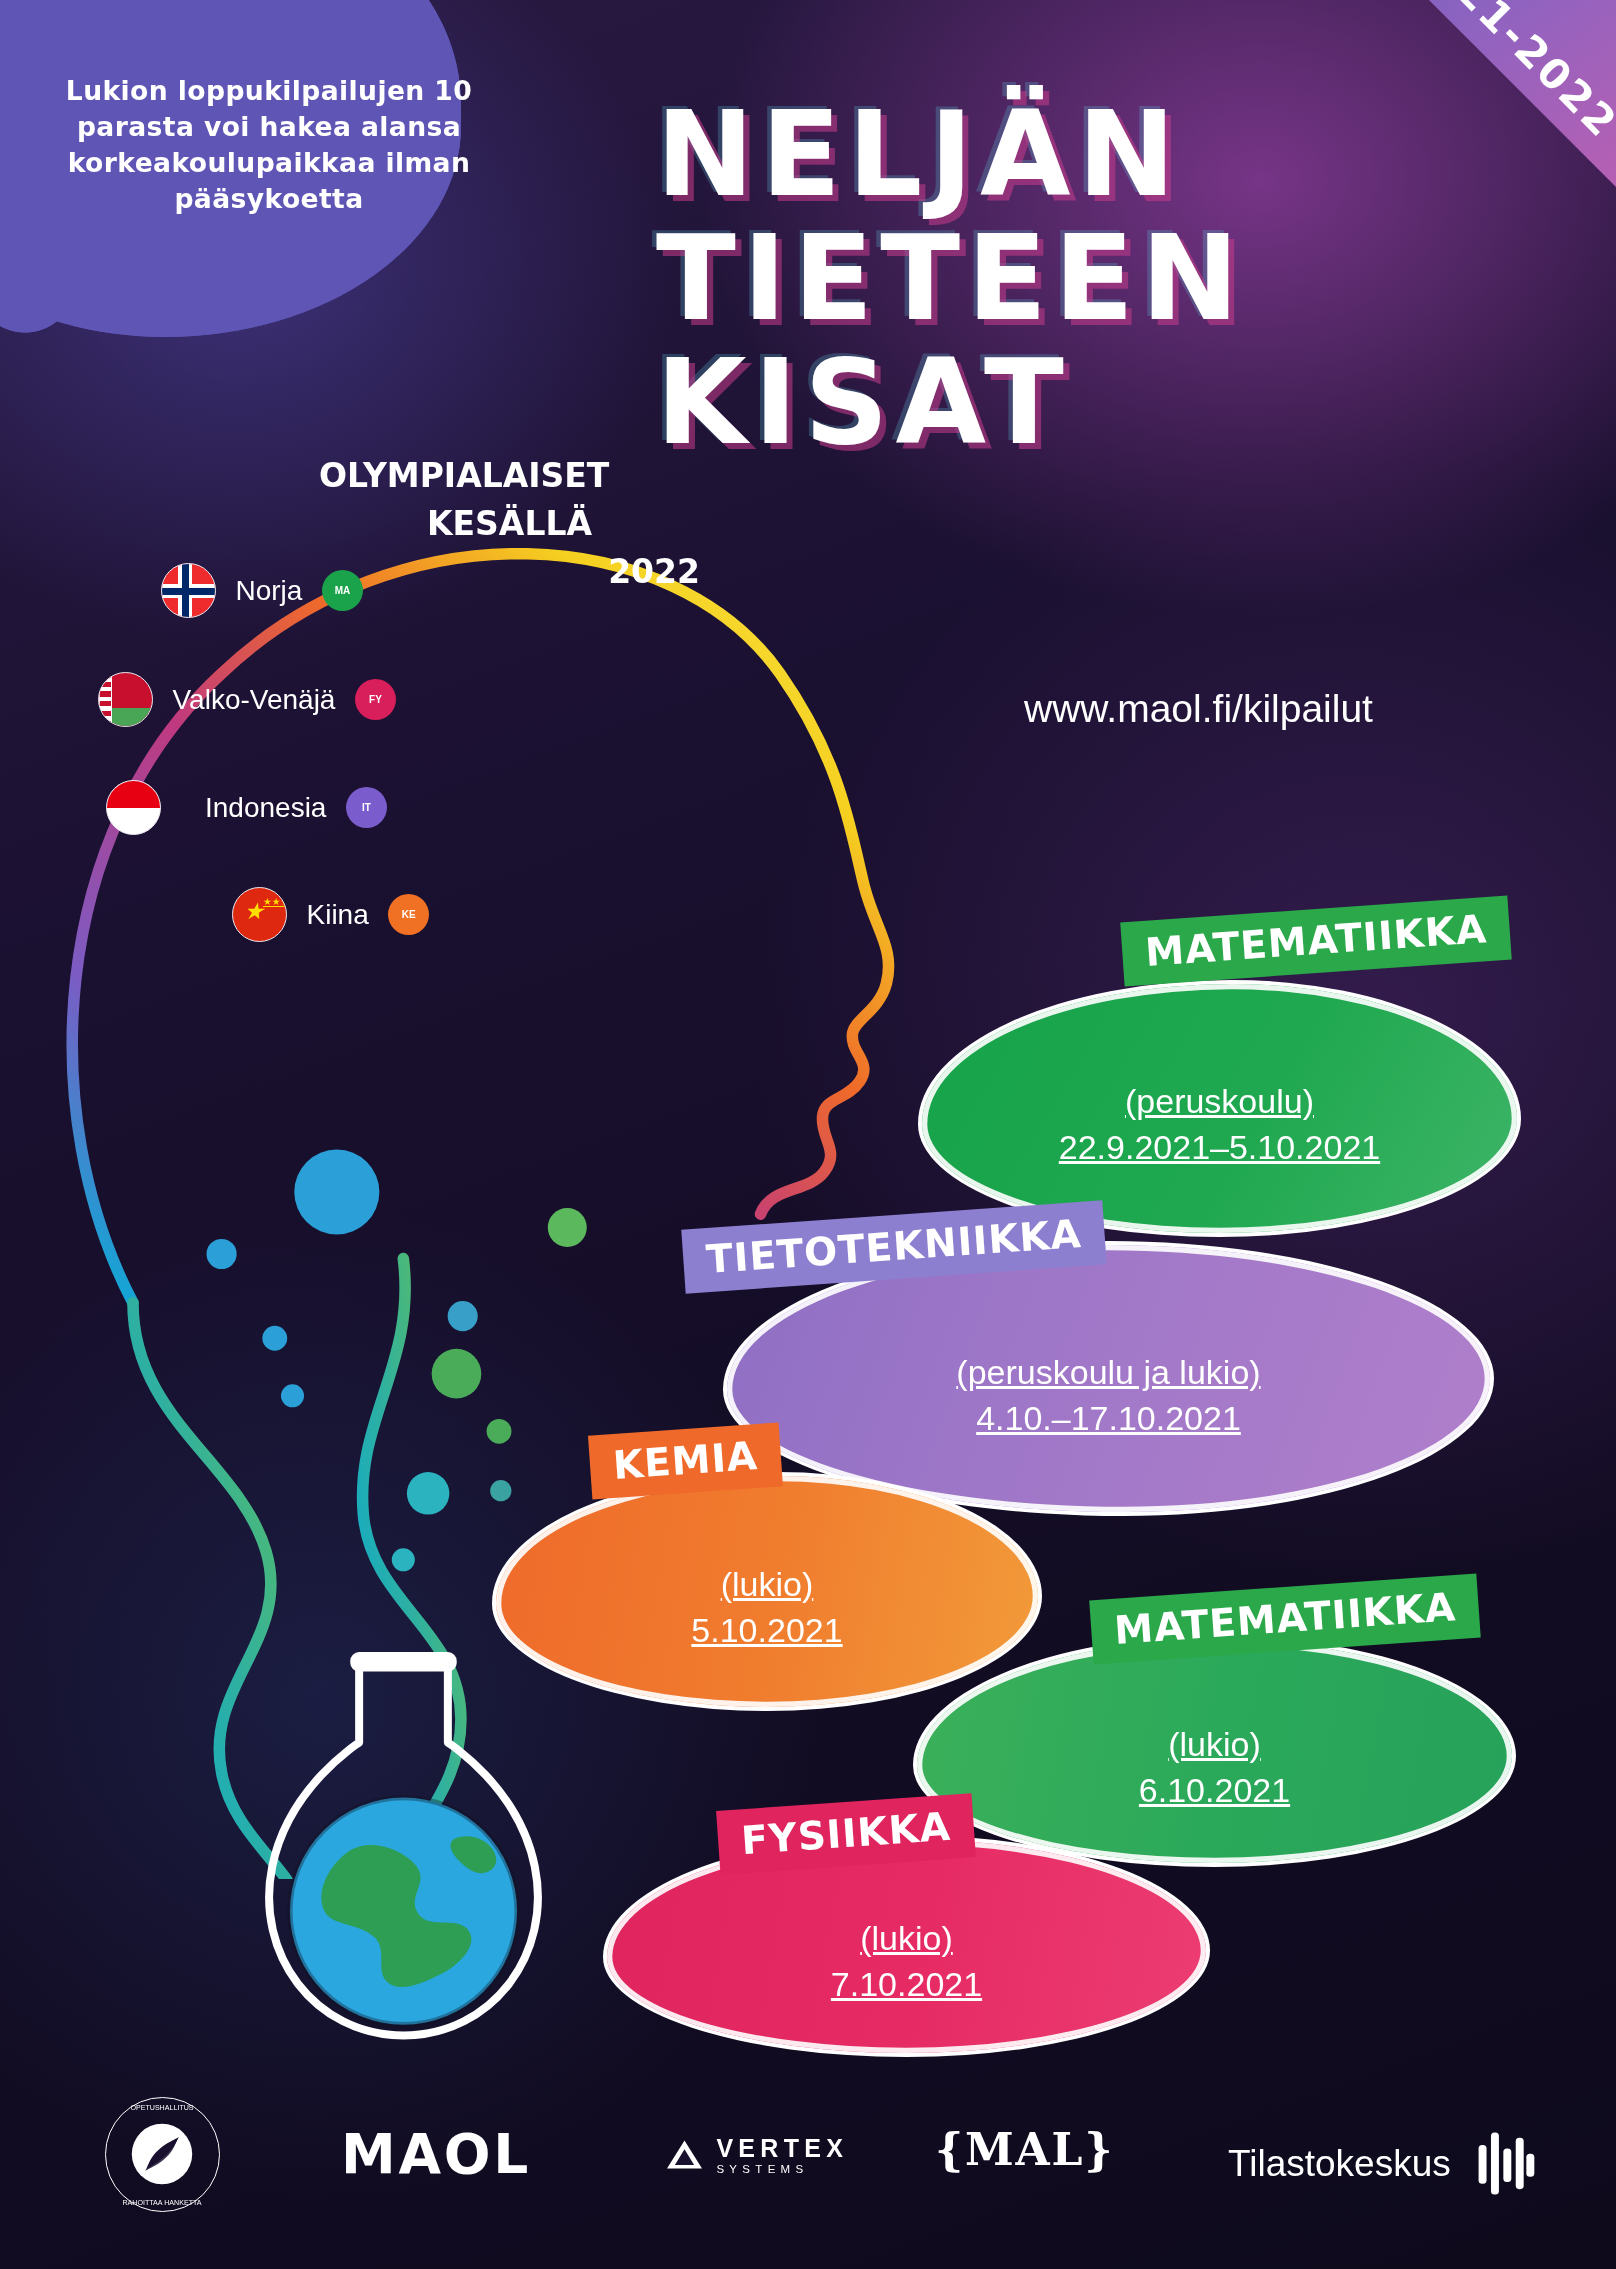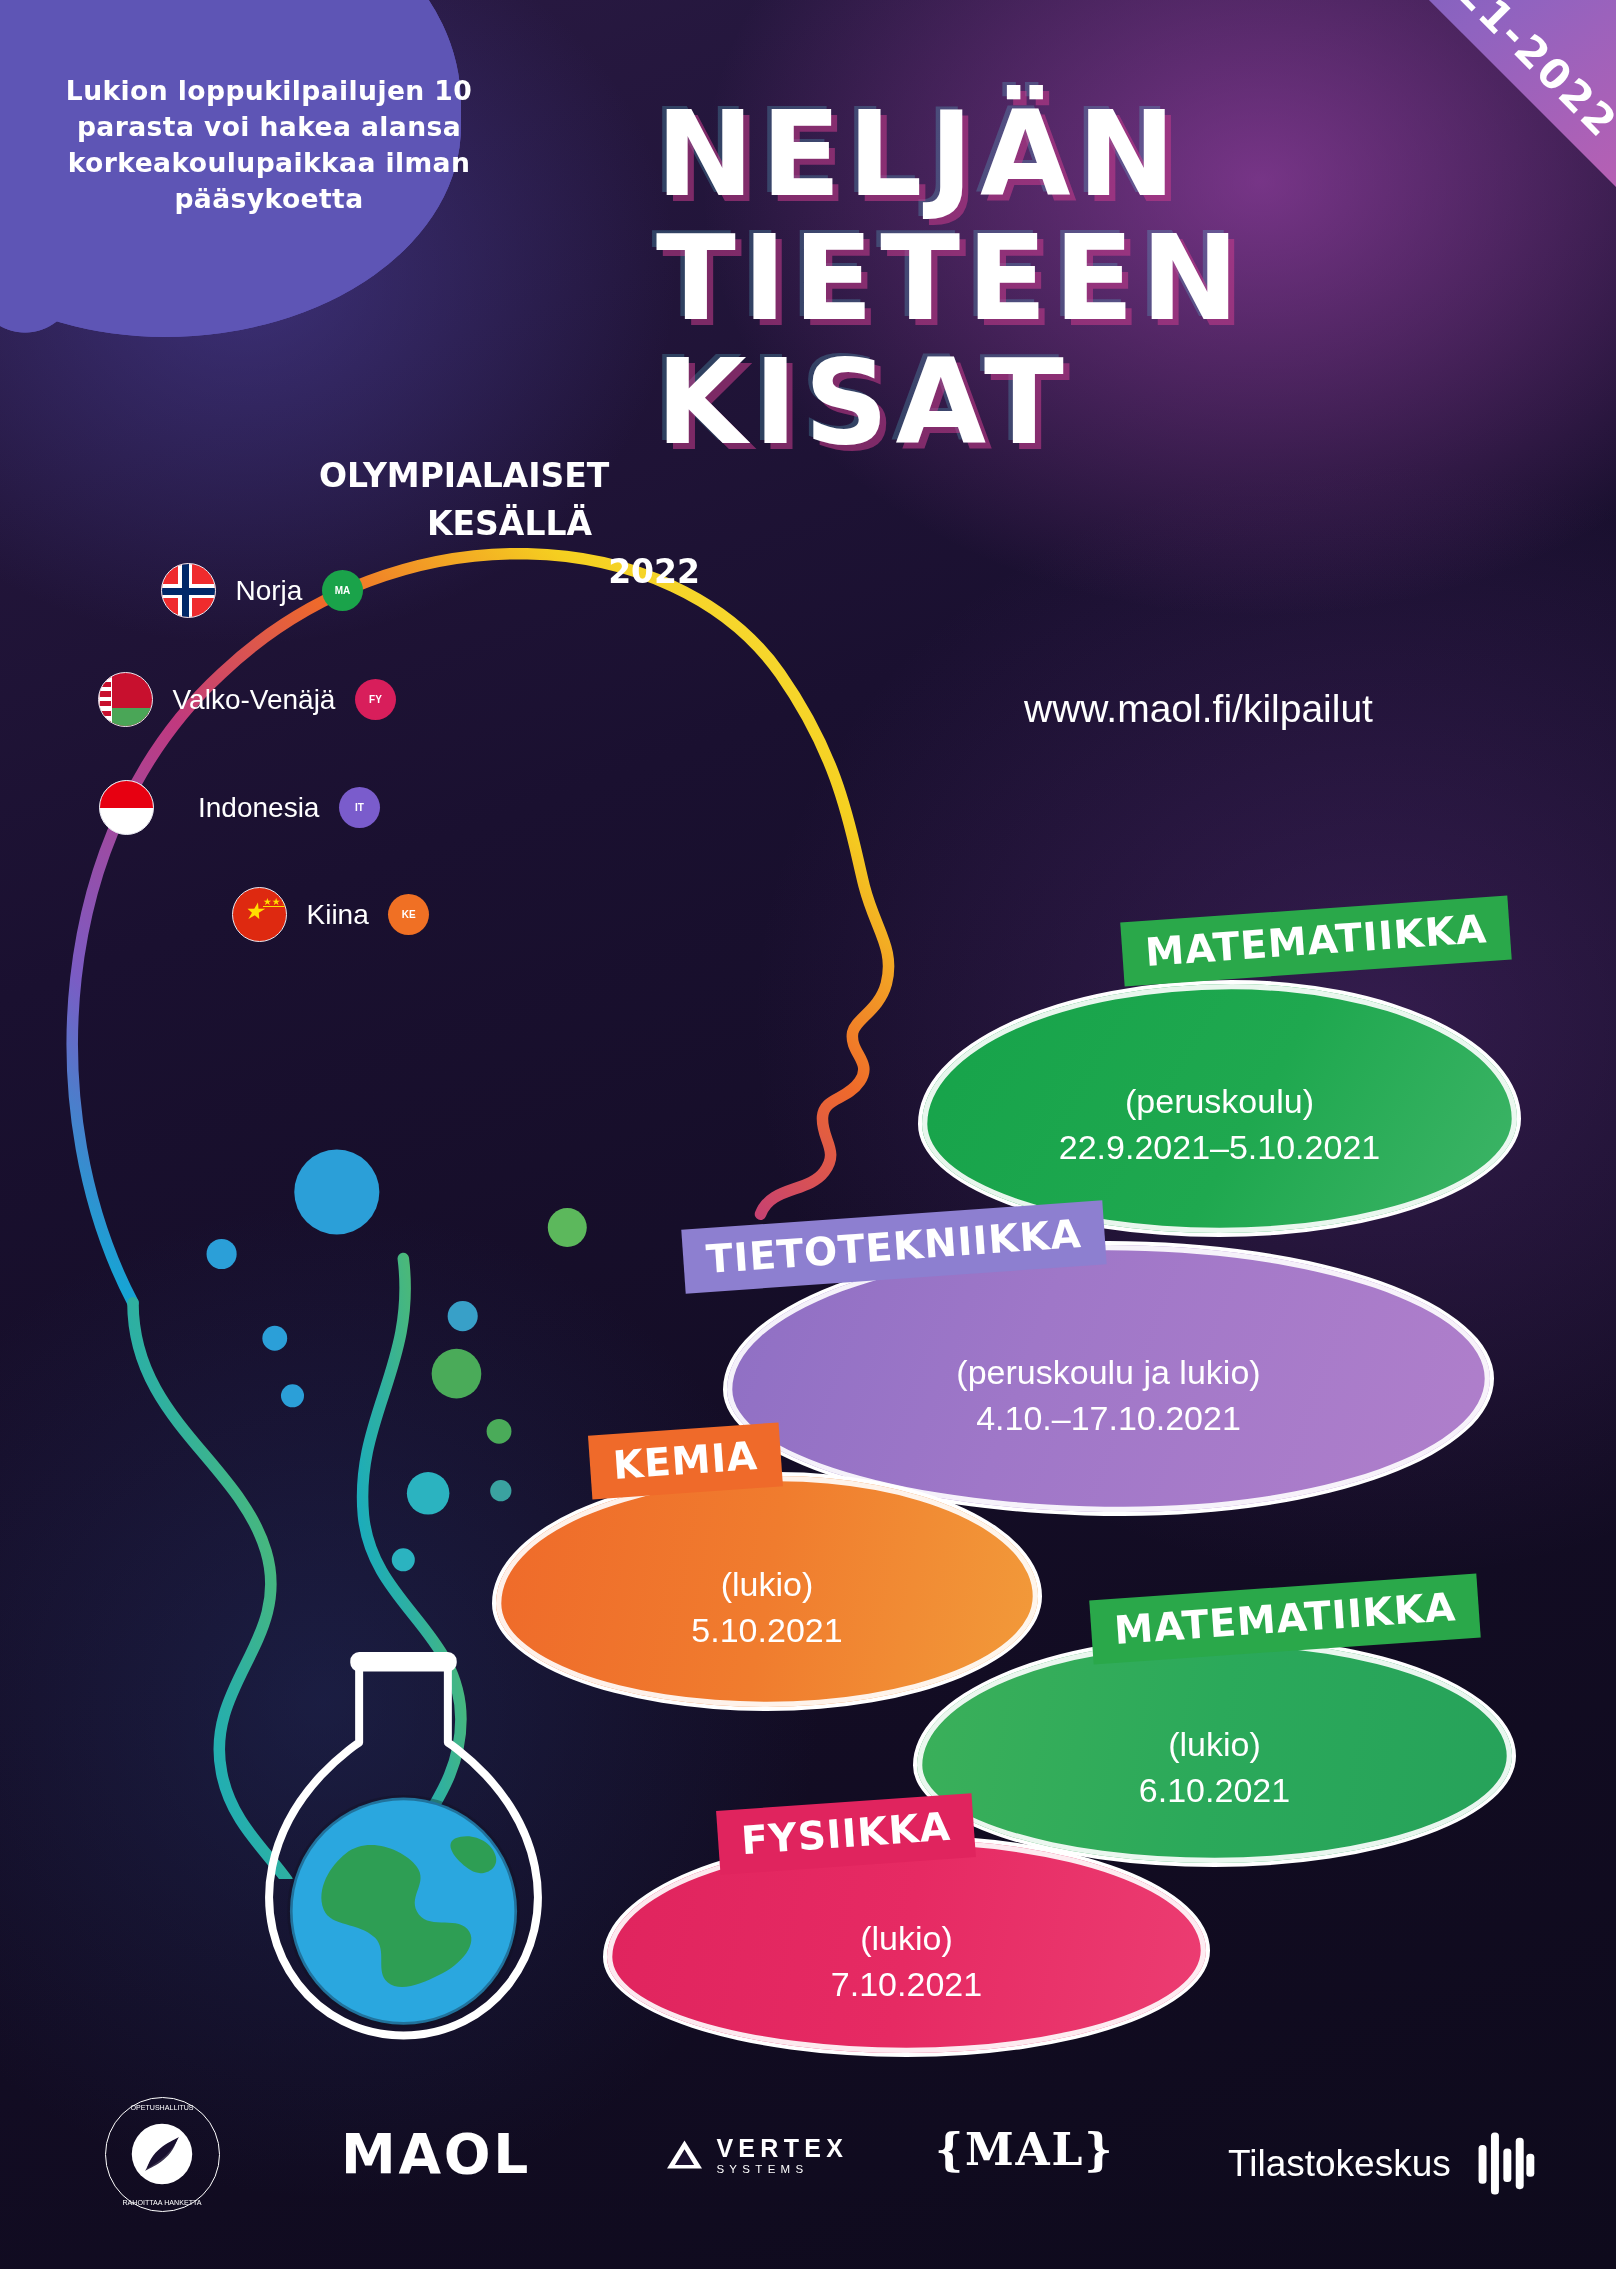--- a/index.html
+++ b/index.html
@@ -144,21 +144,21 @@
     position:absolute; left:30px; top:8.9px; color:#ffde00; font-size:9.8px; line-height:9.8px;
   }
 
   
   .blob {
     position:absolute;
     border-radius: 50%;
     box-shadow: 0 0 0 5.3px rgba(255,255,255,0.9) inset, 0 0 0 0 rgba(0,0,0,0);
     border: 4.4px solid #ffffff;
     display:flex; flex-direction:column; align-items:center; justify-content:center;
-    color:#fff; text-align:center;
+    color:#fff; text-align:center;text-decoration:underline;
   }
   .blob .blines { font-size: 34px; line-height:1.35; padding-top: 32px; }
   .tag {
     position:absolute;
     color:#fff; font-family:"DejaVu Sans", sans-serif; font-weight:bold;
     font-size: 39px; letter-spacing:0.9px;
     padding: 8.9px 23px 10.6px;
     white-space: nowrap;
     z-index: 20;
   }
@@ -250,21 +250,21 @@
 
   <div class="country" style="left:98px; top:672px;">
     <div class="flag flag-by">
         <i></i>
         <u></u>
       </div>
     <div class="cname">Valko-Venäjä</div>
     <div class="subj" style="background:#d81e5b;">FY</div>
   </div>
 
-  <div class="country" style="left:99px; top:780px;">
+  <div class="country" style="left:106px; top:780px;">
     <div class="flag flag-id"></div>
     <div class="cname" style="margin-left:44px;">Indonesia</div>
     <div class="subj" style="background:#7a5ccc;">IT</div>
   </div>
 
   <div class="country" style="left:232px; top:887px;">
     <div class="flag flag-cn">
         <i>★</i>
         <u>★★★</u>
       </div>

